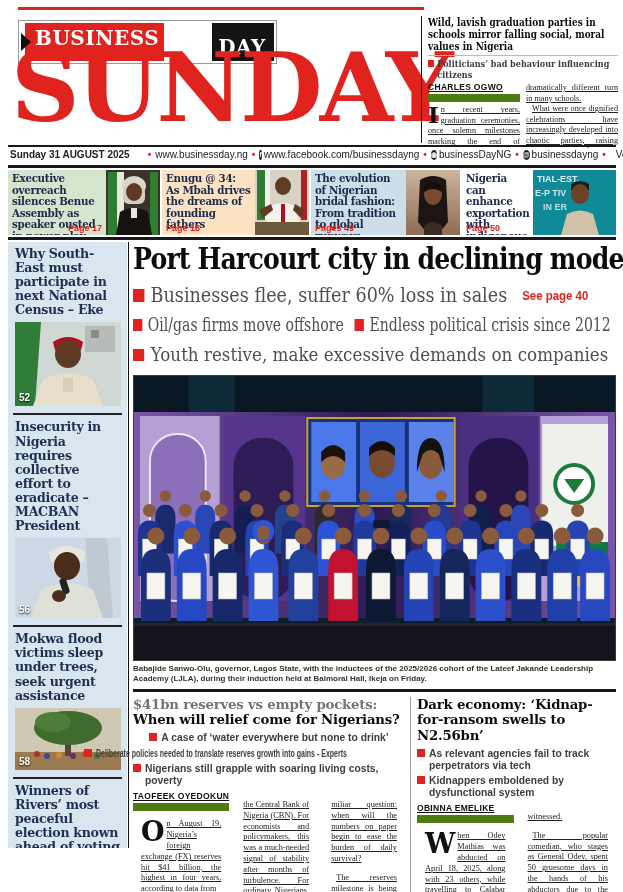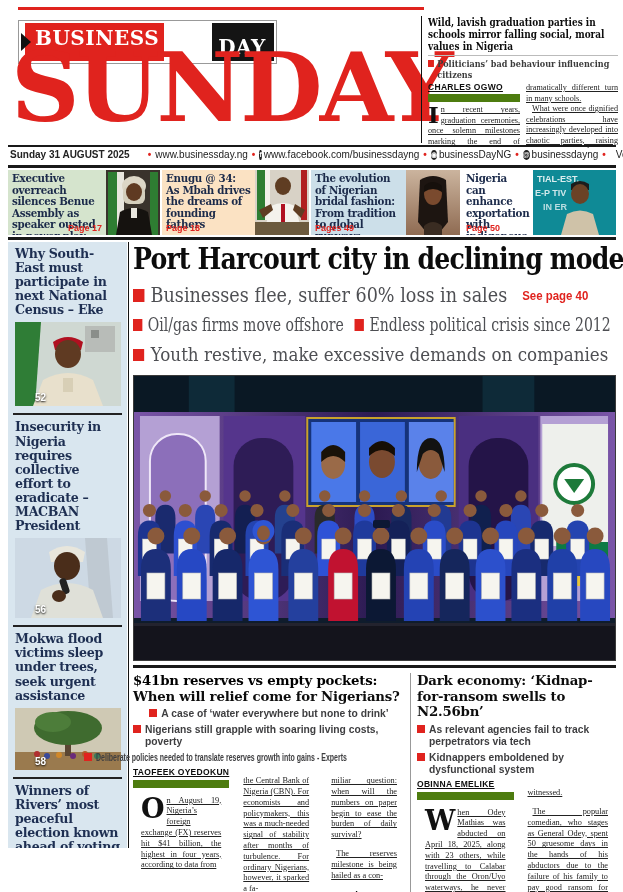--- a/index.html
+++ b/index.html
@@ -61,21 +61,21 @@
   .tz4 .tz-img{width:94px;}
   .tz-img svg{display:block;width:100%;height:100%;}
 
   
   .sidebar{position:absolute;left:8px;top:242px;width:119px;height:606px;background:#d9e6ef;overflow:hidden;}
   .sb-vline{position:absolute;left:128px;top:242px;width:1px;height:606px;background:#111;}
   .sb-story{padding:5px 6px 0 7px;}
   .sb-h{font:700 12.6px/1.12 "DejaVu Serif",serif;color:#1e2f52;letter-spacing:-.3px;}
   .sb-photo{position:relative;margin:5px auto 0;width:106px;}
   .sb-photo svg{display:block;width:100%;}
-  .sb-num{position:absolute;left:20px;bottom:3px;color:#fff;font:700 10px "Liberation Sans",sans-serif;text-shadow:0 1px 2px rgba(0,0,0,.9);}
+  .sb-num{position:absolute;left:4px;bottom:3px;color:#fff;font:700 10px "Liberation Sans",sans-serif;text-shadow:0 1px 2px rgba(0,0,0,.9);}
   .sb-div{height:2px;background:#222;margin:7px 5px 0 5px;}
 
   
   .main{position:absolute;left:133px;top:243px;width:483px;}
   .mh{margin:0;font:700 30px/1.08 "DejaVu Serif",serif;color:#0c0c0c;letter-spacing:-1px;
       transform:scaleX(.84);transform-origin:left top;white-space:nowrap;}
   .mb{display:flex;align-items:center;gap:7px;transform-origin:left top;white-space:nowrap;color:#4e4f53;}
   .mb .sq{width:13px;height:13px;background:#e0231e;flex:none;}
   .mb1{margin-top:9px;font:500 20px/1.1 "DejaVu Serif",serif;transform:scaleX(.88);}
   .see-page{font:700 13px "Liberation Sans",sans-serif;color:#e0231e;margin-left:10px;}
@@ -88,21 +88,21 @@
   .photo svg{display:block;width:100%;height:100%;}
   .caption{margin-top:3px;font:700 8px/1.3 "Liberation Sans",sans-serif;color:#333;}
   .rule-b{height:3px;background:#191919;margin-top:4px;}
 
   
   .bottom{display:flex;margin-top:5px;}
   .bl{width:272px;flex:none;}
   .bdiv{width:1px;background:#999;margin:0 6px 0 5px;}
   .br{flex:1;}
   .bh{margin:0;font:700 13.3px/1.18 "DejaVu Serif",serif;letter-spacing:-.2px;color:#0d0d0d;}
-  .bh .hl-red{color:#000000;}
+  .bh .hl-red{color:#737373;}
   .bsl{display:flex;gap:4px;align-items:flex-start;margin-top:4px;
        font:700 10.3px/1.15 "Liberation Sans",sans-serif;color:#3e3e40;justify-content:center;}
   .bsl .sq8{width:8px;height:8px;background:#e0231e;flex:none;margin-top:1px;}
   .bsl-cond{white-space:nowrap;transform:scaleX(.7);transform-origin:left top;width:380px;font-size:10px;}
   .cols{display:flex;gap:6px;margin-top:5px;}
   .colx{flex:1;font:400 8.3px/1.3 "Liberation Serif",serif;text-align:justify;color:#222;}
   .colx p{margin:8px;text-decoration:underline;}
   .colx p + p{margin-top:4px;text-indent:5px;}
   .dcb{float:left;font:700 27px/.8 "DejaVu Serif",serif;margin:2px 2px 0 0;color:#111;}
   .cont-b{font:700 9.5px "Liberation Sans",sans-serif;text-align:center;margin-top:3px;color:#0d0d0d;}
@@ -424,38 +424,39 @@
           <use href="#pc" x="410" y="142" width="40" height="110" color="#2040a8"></use>
           <use href="#pc" x="443" y="142" width="40" height="110" color="#2748c0"></use>
         </g>
         <circle cx="130" cy="155" r="11" fill="#2e55d4"></circle>
         <ellipse cx="130" cy="157" rx="6.5" ry="7.5" fill="#8a5a3c"></ellipse>
         <rect x="240" y="144" width="17" height="8" rx="2" fill="#0c1834"></rect>
         <rect y="250" width="483" height="34" fill="#14141c"></rect>
         <rect y="247" width="483" height="3" fill="#23232e"></rect>
       </svg>
     </div>
+    <div class="caption">Babajide Sanwo-Olu, governor, Lagos State, with the inductees of the 2025/2026 cohort of the Lateef Jakande Leadership Academy (LJLA), during their induction held at Balmoral Hall, Ikeja on Friday.</div>
     <div class="rule-b"></div>
 
     <div class="bottom">
       <article class="bl">
         <h3 class="bh">
           <span class="hl-red">$41bn reserves vs empty pockets:</span><span> When will relief come for Nigerians?</span>
         </h3>
         <div class="bsl">
           <span class="sq8"></span>
           <span>A case of ‘water everywhere but none to drink’</span>
         </div>
         <div class="bsl">
           <span class="sq8"></span>
-          <span>Nigerians still grapple with soaring living costs, poverty</span>
+          <span class="bsl-cond">Deliberate policies needed to translate reserves growth into gains - Experts</span>
         </div>
         <div class="bsl">
           <span class="sq8"></span>
-          <span class="bsl-cond">Deliberate policies needed to translate reserves growth into gains - Experts</span>
+          <span>Nigerians still grapple with soaring living costs, poverty</span>
         </div>
         <div class="cols">
           <div class="colx">
             <div class="byline">TAOFEEK OYEDOKUN</div>
             <p><span class="dcb">O</span><span>n August 19, Nigeria’s foreign exchange (FX) reserves hit $41 billion, the highest in four years, according to data from</span></p>
           </div>
           <div class="colx">
             <p>the Central Bank of Nigeria (CBN). For economists and policymakers, this was a much-needed signal of stability after months of turbulence. For ordinary Nigerians, however, it sparked a fa-</p>
           </div>
           <div class="colx">

